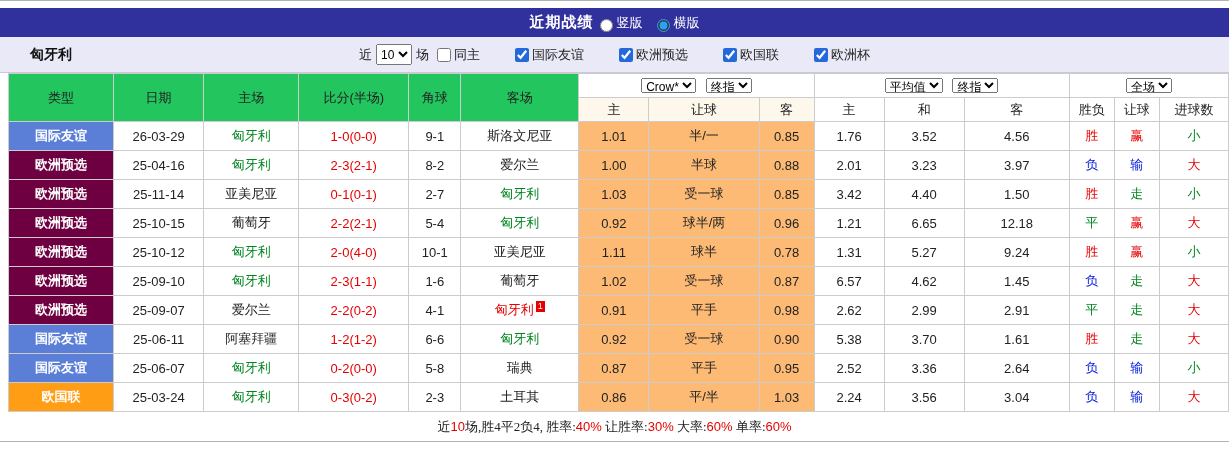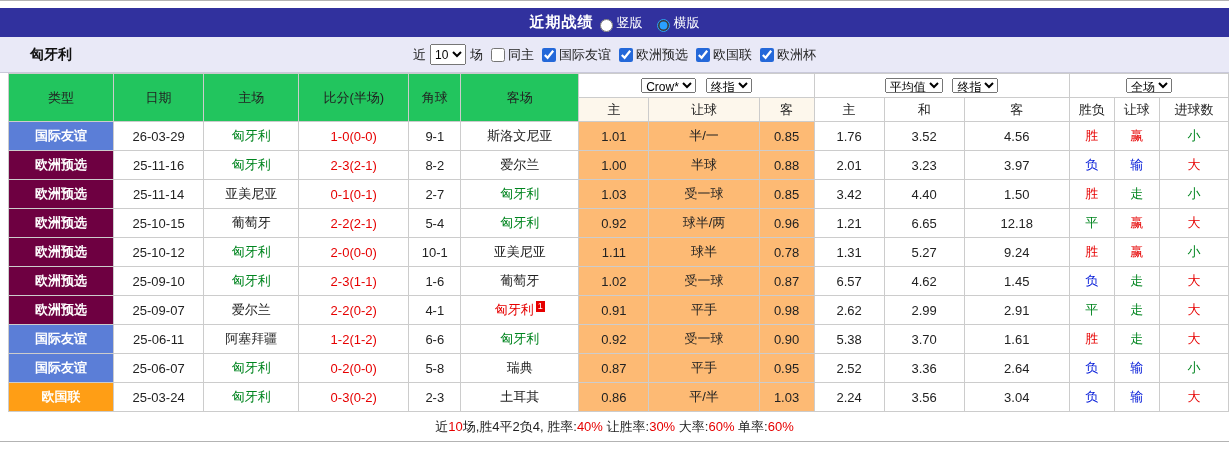--- a/index.html
+++ b/index.html
@@ -63,21 +63,21 @@
   td.odds-col { background:#fdba74; }
   .dd-select { height:15px; font-size:12px; margin:0 3px; }
 
   .badge-blue   { background:#5b7ed7; color:#fff; font-weight:bold; }
   .badge-maroon { background:#6e0041; color:#fff; font-weight:bold; }
   .badge-orange { background:#ff9e15; color:#fff; font-weight:bold; }
 
   .c-red   { color:#e60000; }
   .c-blue  { color:#0018d8; }
   .c-green { color:#00851f; }
-  .c-black { color:#222; }
+  .c-black { color:#222;font-family:Liberation Serif, serif; }
 
   .red-card-badge {
     display:inline-block;
     background:#e60000; color:#fff;
     font-size:9px; line-height:11px;
     padding:0 2px; margin-left:2px;
     vertical-align:super;
   }
 
   
@@ -111,21 +111,21 @@
   </div>
 
   <div class="filter-bar">
     <span class="team-name">匈牙利</span>
     <div class="filter-controls">
       <span>近</span>
       <select>
         <option>10</option>
       </select>
       <span>场</span>
-      <span id="checkbox-group" style="display:flex;">
+      <span id="checkbox-group" style="display:flex;gap:27px;">
           <label class="cb">
             <input type="checkbox" style="">
             <span>同主</span>
           </label>
           <label class="cb">
             <input type="checkbox" checked="" style="">
             <span>国际友谊</span>
           </label>
           <label class="cb">
             <input type="checkbox" checked="" style="">
@@ -206,21 +206,21 @@
           <td class="odds-col">0.85</td>
           <td>1.76</td>
           <td>3.52</td>
           <td>4.56</td>
           <td class="c-red">胜</td>
           <td class="c-red">赢</td>
           <td class="c-green">小</td>
         </tr>
         <tr>
           <td class="badge-maroon">欧洲预选</td>
-          <td>25-11-16</td>
+          <td>25-04-16</td>
           <td class="c-green">匈牙利</td>
           <td class="c-red">2-3(2-1)</td>
           <td>8-2</td>
           <td class="c-black">爱尔兰</td>
           <td class="odds-col">1.00</td>
           <td class="odds-col">半球</td>
           <td class="odds-col">0.88</td>
           <td>2.01</td>
           <td>3.23</td>
           <td>3.97</td>
@@ -259,21 +259,21 @@
           <td>6.65</td>
           <td>12.18</td>
           <td class="c-green">平</td>
           <td class="c-red">赢</td>
           <td class="c-red">大</td>
         </tr>
         <tr>
           <td class="badge-maroon">欧洲预选</td>
           <td>25-10-12</td>
           <td class="c-green">匈牙利</td>
-          <td class="c-red">2-0(0-0)</td>
+          <td class="c-red">2-0(4-0)</td>
           <td>10-1</td>
           <td class="c-black">亚美尼亚</td>
           <td class="odds-col">1.11</td>
           <td class="odds-col">球半</td>
           <td class="odds-col">0.78</td>
           <td>1.31</td>
           <td>5.27</td>
           <td>9.24</td>
           <td class="c-red">胜</td>
           <td class="c-red">赢</td>

